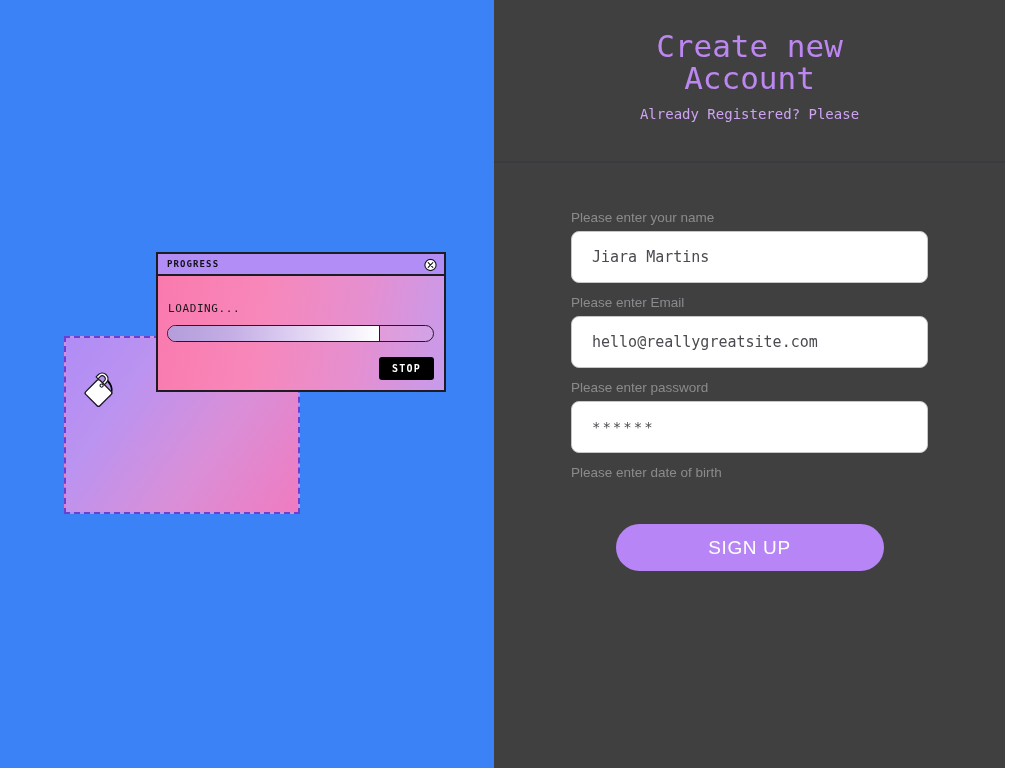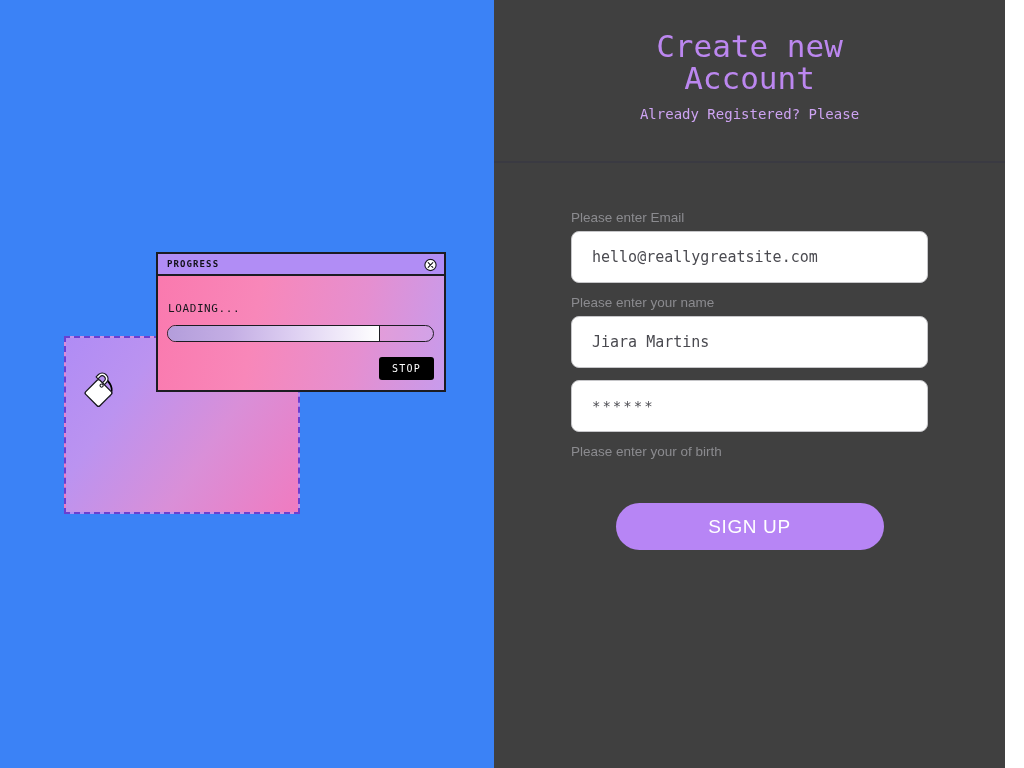--- a/index.html
+++ b/index.html
@@ -125,21 +125,21 @@
   }
   .pw-stop {
     position: absolute;
     right: 10px;
     bottom: 10px;
     background: #000000;
     color: #ffffff;
     border: none;
     font-family: "DejaVu Sans Mono", monospace;
     font-size: 10px;
-    font-weight: normal;
+    font-weight: bold;
     letter-spacing: 1.2px;
     padding: 6px 13px;
     border-radius: 3px;
     cursor: pointer;
   }
 
   
   .right-panel {
     position: absolute;
     left: 494px;
@@ -267,35 +267,36 @@
       <div class="rp-title">
         <div>Create new</div>
         <div>Account</div>
       </div>
       <div class="rp-subtitle">Already Registered? Please</div>
     </div>
 
     <div class="form">
 
       <div class="field">
+        <span class="field-label">Please enter your name</span>
+        <div class="field-input">Jiara Martins</div>
+      </div>
+
+      <div class="field">
         <span class="field-label">Please enter Email</span>
         <div class="field-input">hello@reallygreatsite.com</div>
       </div>
 
       <div class="field">
-        <span class="field-label">Please enter your name</span>
-        <div class="field-input">Jiara Martins</div>
+        <span class="field-label">Please enter password</span>
+        <div class="field-input pw">******</div>
       </div>
 
       <div class="field">
-        <div class="field-input pw">******</div>
-      </div>
-
-      <div class="field">
-        <span class="field-label">Please enter your of birth</span>
+        <span class="field-label">Please enter date of birth</span>
       </div>
 
       <div class="signup-wrap">
         <button class="signup-btn">SIGN UP</button>
       </div>
 
     </div>
   </div>
 
 </div>

